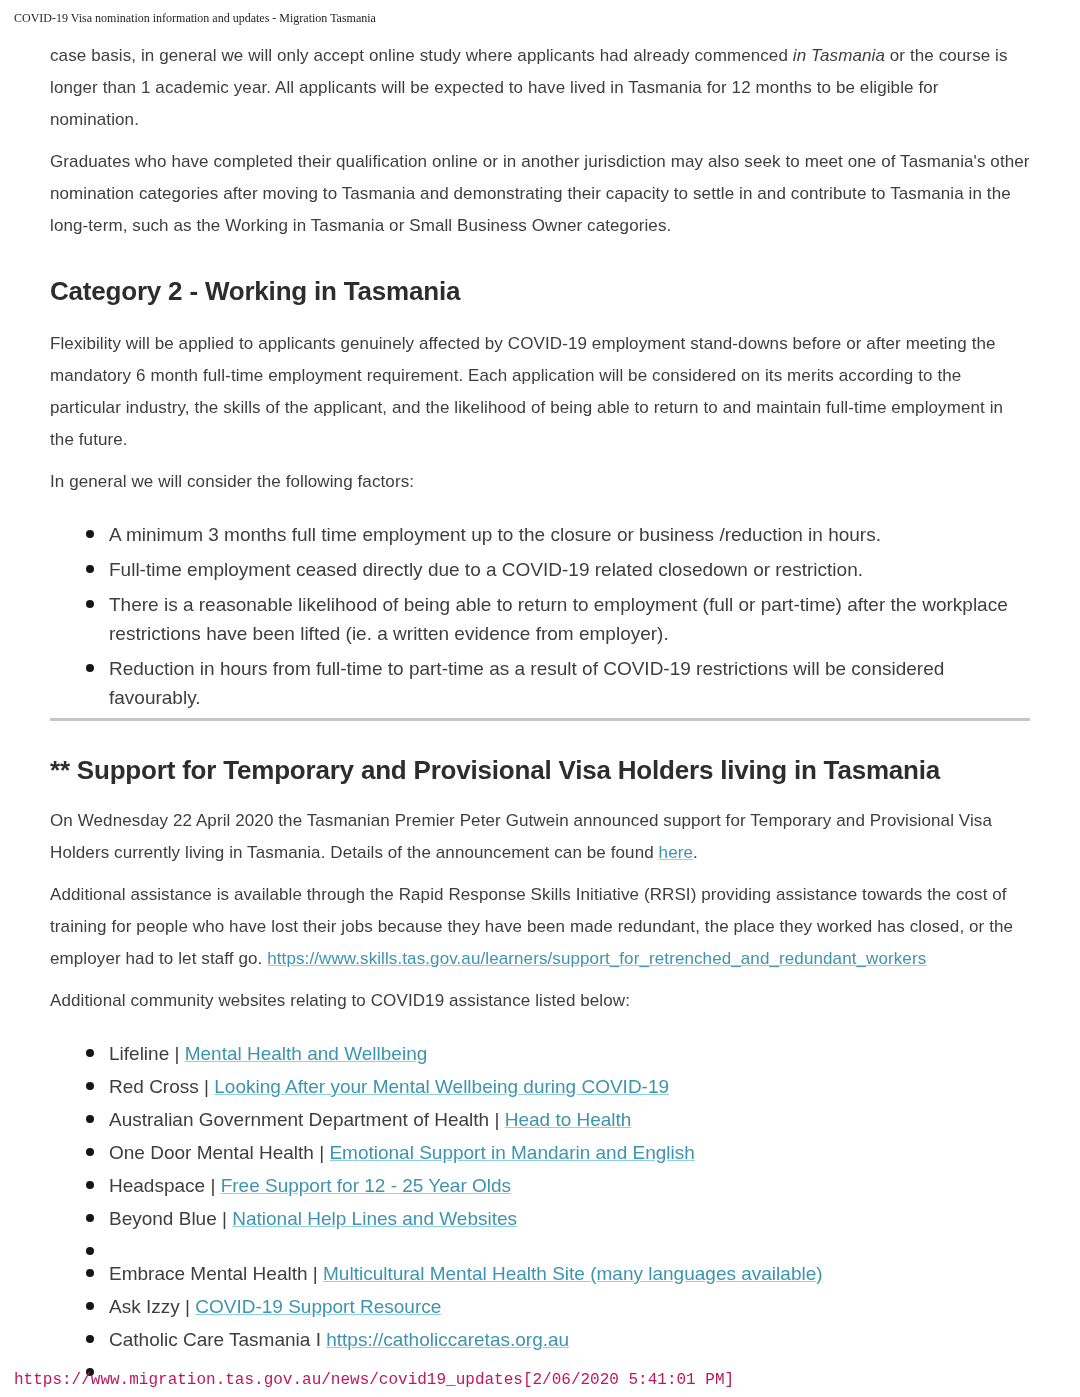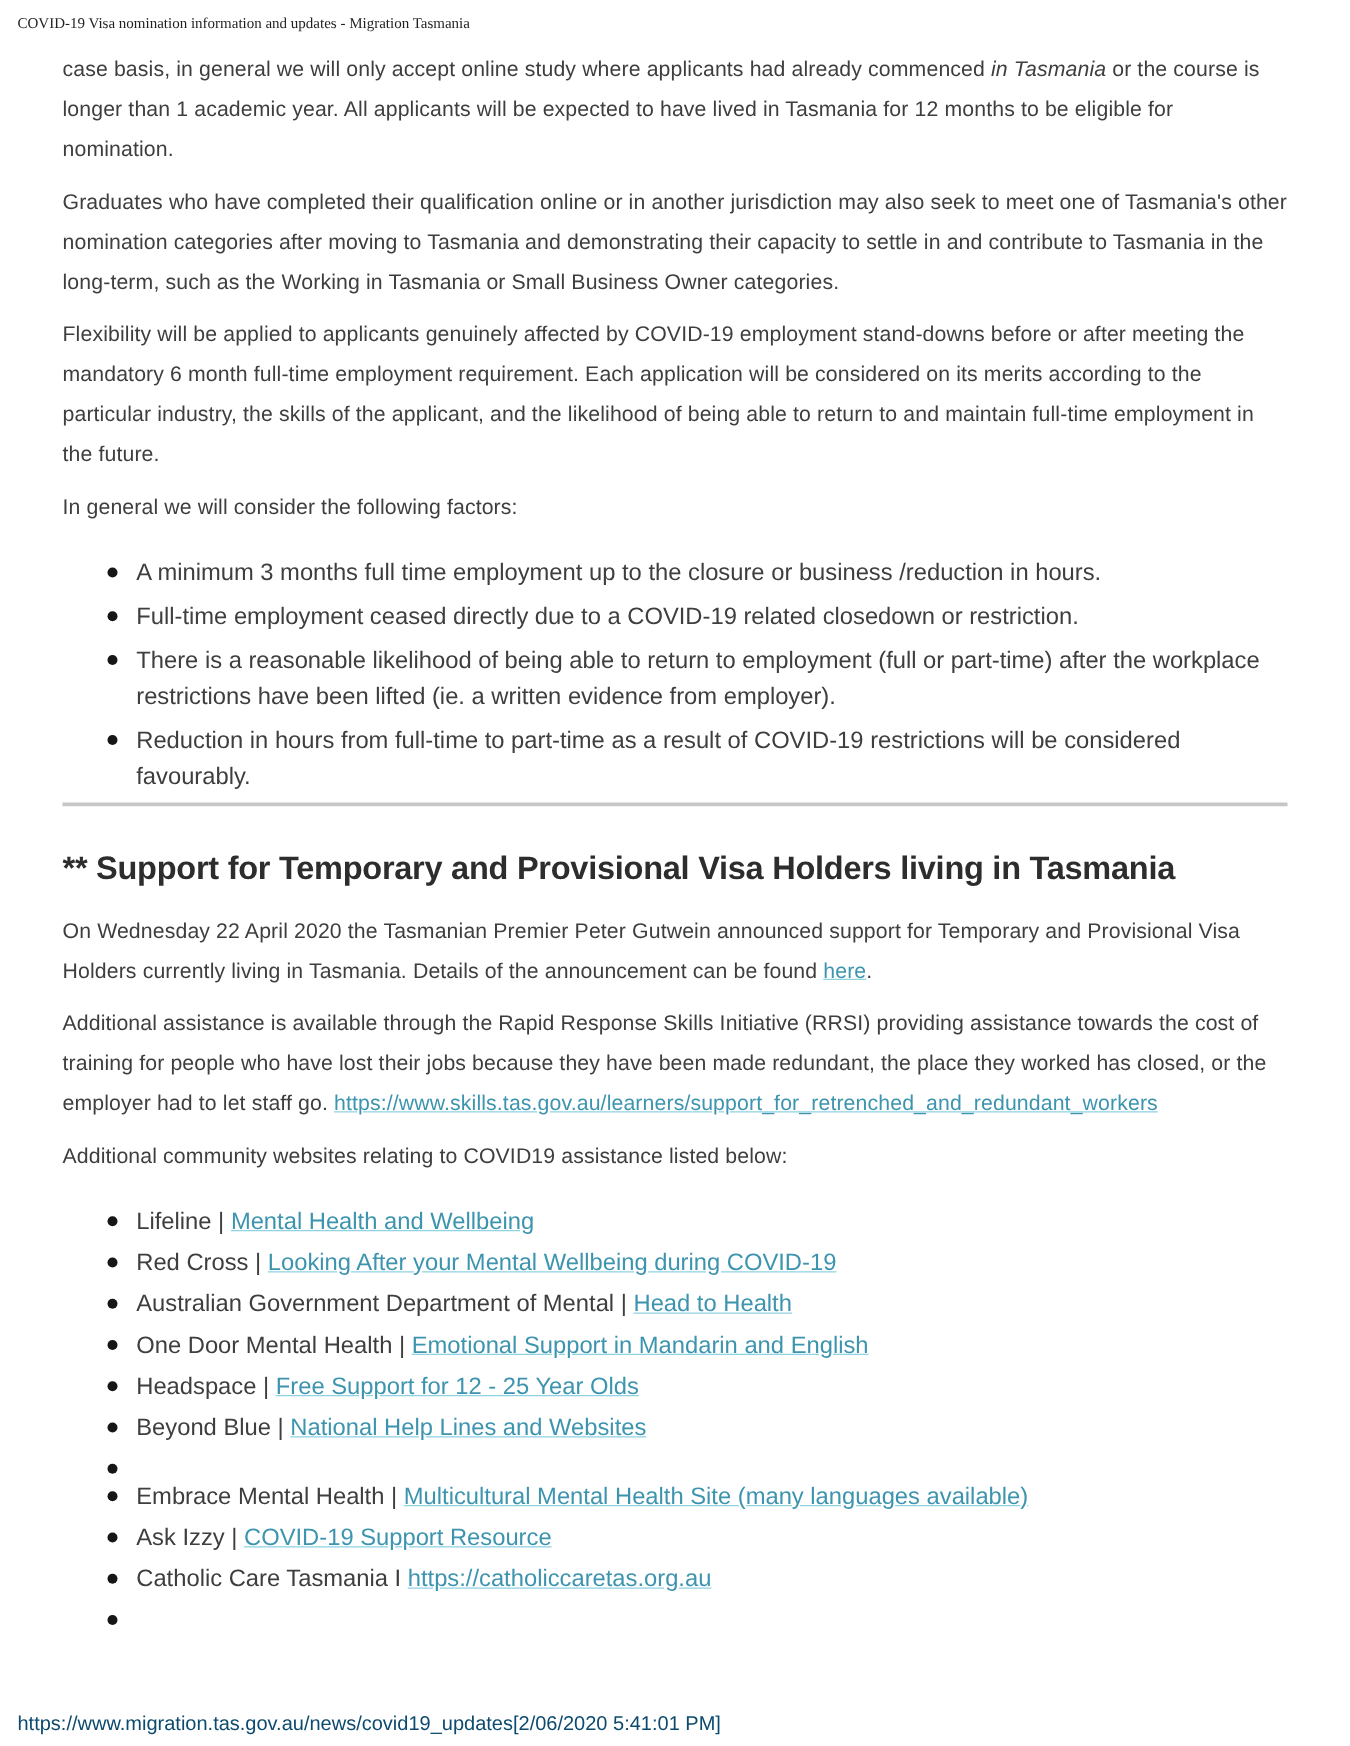--- a/index.html
+++ b/index.html
@@ -74,36 +74,37 @@
   a.doc-link {
     color: #3d94ae;
     text-decoration: underline;
     text-decoration-color: #8fd2e2;
     cursor: pointer;
   }
   .print-footer {
     position: absolute;
     left: 14px;
     bottom: 8px;
-    font-family: Liberation Sans, sans-serif;
+    font-family: Liberation Mono, monospace;
     font-size: 16px;
-    color: #0c4a6e;
+    color: #be185d;
   }
 </style>
 </head>
 <body>
 
 <div class="print-header">COVID-19 Visa nomination information and updates - Migration Tasmania</div>
 
 <main>
 
   <p class="body-text first"><span>case basis, in general we will only accept online study where applicants had already commenced </span><em class="inline-italic">in Tasmania</em><span> or the course is longer than 1 academic year. All applicants will be expected to have lived in Tasmania for 12 months to be eligible for nomination.</span></p>
 
   <p class="body-text">Graduates who have completed their qualification online or in another jurisdiction may also seek to meet one of Tasmania's other nomination categories after moving to Tasmania and demonstrating their capacity to settle in and contribute to Tasmania in the long-term, such as the Working in Tasmania or Small Business Owner categories.</p>
 
+  <h2 class="doc-heading">Category 2 - Working in Tasmania</h2>
 
   <p class="body-text">Flexibility will be applied to applicants genuinely affected by COVID-19 employment stand-downs before or after meeting the mandatory 6 month full-time employment requirement. Each application will be considered on its merits according to the particular industry, the skills of the applicant, and the likelihood of being able to return to and maintain full-time employment in the future.</p>
 
   <p class="body-text">In general we will consider the following factors:</p>
 
   <ul class="bullet-list factors-list">
     <li>
         <span class="dot"></span>
         <span>A minimum 3 months full time employment up to the closure or business /reduction in hours.</span>
       </li>
@@ -136,21 +137,21 @@
     <li>
         <span class="dot"></span>
         <span><span>Lifeline | </span><a class="doc-link">Mental Health and Wellbeing</a></span>
       </li>
     <li>
         <span class="dot"></span>
         <span><span>Red Cross | </span><a class="doc-link">Looking After your Mental Wellbeing during COVID-19</a></span>
       </li>
     <li>
         <span class="dot"></span>
-        <span><span>Australian Government Department of Mental | </span><a class="doc-link">Head to Health</a></span>
+        <span><span>Australian Government Department of Health | </span><a class="doc-link">Head to Health</a></span>
       </li>
     <li>
         <span class="dot"></span>
         <span><span>One Door Mental Health | </span><a class="doc-link">Emotional Support in Mandarin and English</a></span>
       </li>
     <li>
         <span class="dot"></span>
         <span><span>Headspace | </span><a class="doc-link">Free Support for 12 - 25 Year Olds</a></span>
       </li>
     <li>

